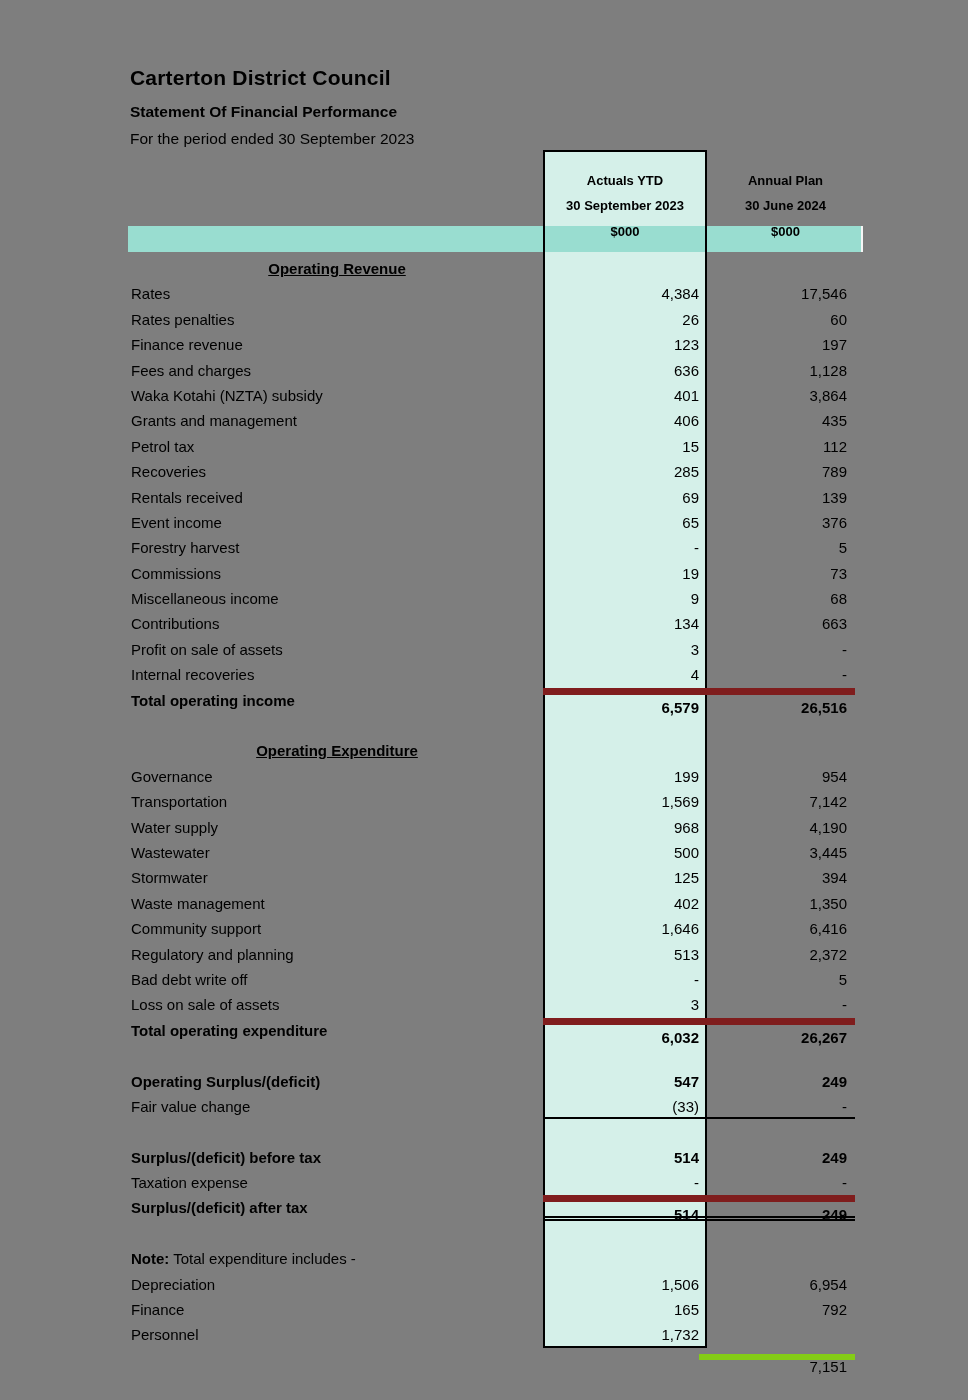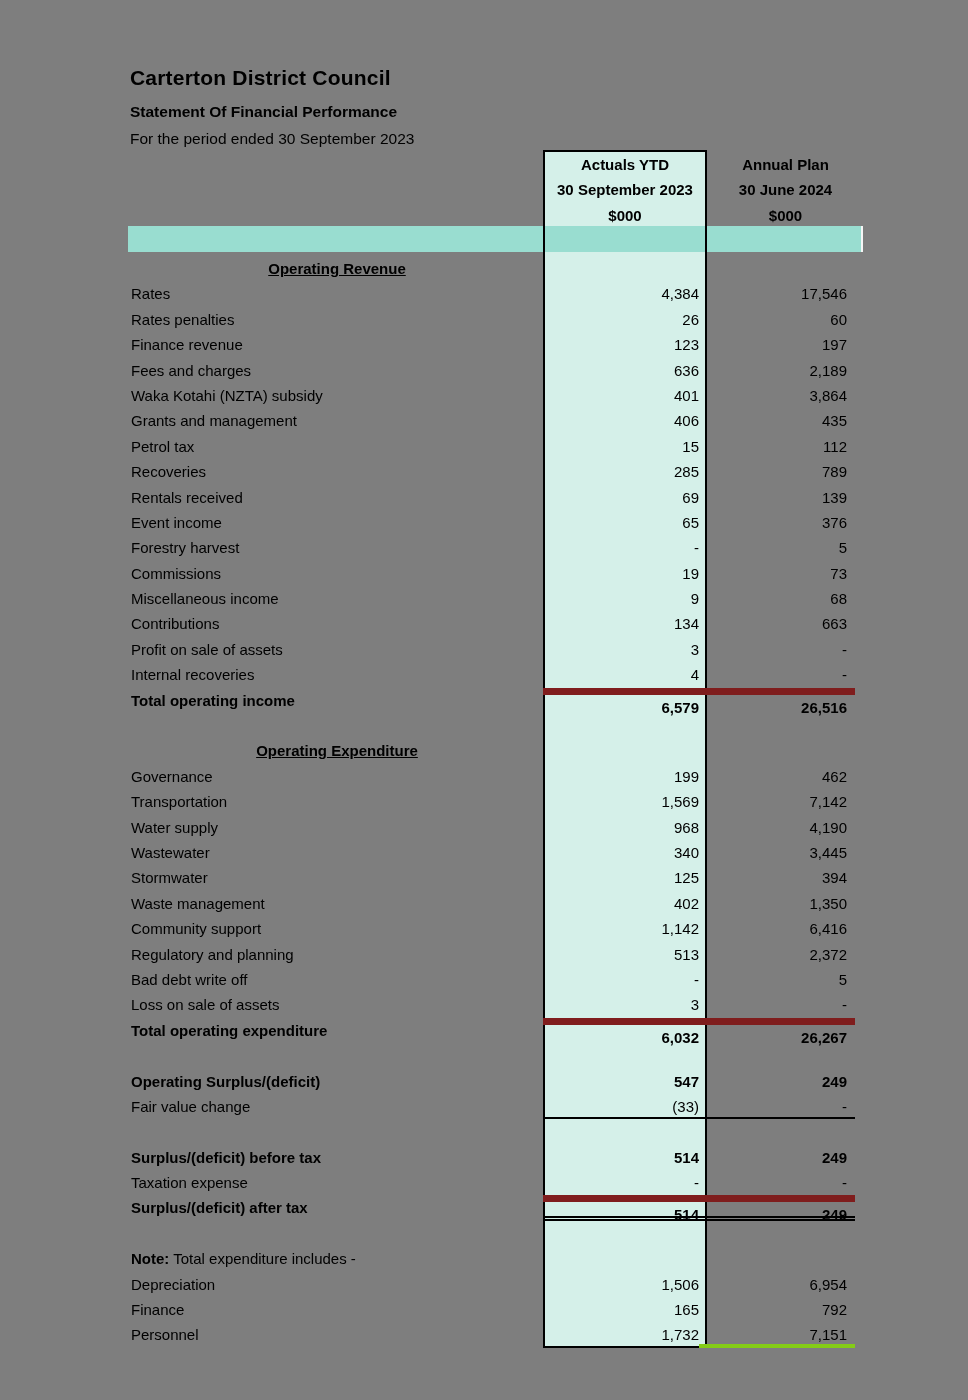--- a/index.html
+++ b/index.html
@@ -39,42 +39,42 @@
   .band{
     position:absolute;left:128px;top:226px;width:733px;height:26px;
     background:var(--band);border-right:2px solid #f6f6f6;z-index:1;
   }
   .col-border{
     position:absolute;left:543px;top:150px;width:164px;height:1198px;
     border:2px solid #000;box-sizing:border-box;background:transparent;z-index:2;
   }
   
   .col-head{
-    position:absolute;top:152px;z-index:3;
-    font-size:15px;font-weight:700;text-align:center;line-height:25.4px;
+    position:absolute;top:168px;z-index:3;
+    font-size:13px;font-weight:700;text-align:center;line-height:25.4px;
   }
   .col-head.actuals{left:543px;width:164px;}
   .col-head.plan{left:708px;width:155px;}
   
   .rows{
     position:absolute;left:128px;top:256px;width:735px;z-index:3;
     font-size:15px;
   }
   .row{
     display:flex;height:25.4px;line-height:25.4px;white-space:nowrap;
   }
   .row .c-label{width:415px;padding-left:3px;box-sizing:border-box;overflow:visible;}
   .row .c-a{width:156px;text-align:right;box-sizing:border-box;}
   .row .c-p{width:156px;text-align:right;padding-right:8px;box-sizing:border-box;}
   .row.section .c-label{font-weight:700;text-decoration:underline;text-align:center;}
   .row.total{font-weight:700;}
   .row.rule-above .c-a,.row.rule-above .c-p{border-top:7px solid #7f1d1d;}
   .row.rule-below .c-a,.row.rule-below .c-p{border-bottom:2px solid #000;}
   .row.rule-double-below .c-a,.row.rule-double-below .c-p{border-bottom:5px double #000;}
-  .row.last .c-p{border-bottom:4px solid #84cc16;}
+  .row.last .c-p{border-bottom:6px solid #84cc16;margin-top:32px;}
   .row .c-label b{font-weight:700;}
   .row.note .c-label{font-weight:400;}
 </style>
 </head>
 <body>
 
 <div class="screen">
 
   <div class="doc-title">Carterton District Council</div>
   <div class="doc-subtitle">Statement Of Financial Performance</div>
@@ -113,21 +113,21 @@
     <div class="c-p">60</div>
   </div>
       <div class="row">
     <div class="c-label">Finance revenue</div>
     <div class="c-a">123</div>
     <div class="c-p">197</div>
   </div>
       <div class="row">
     <div class="c-label">Fees and charges</div>
     <div class="c-a">636</div>
-    <div class="c-p">2,189</div>
+    <div class="c-p">1,128</div>
   </div>
       <div class="row">
     <div class="c-label">Waka Kotahi (NZTA) subsidy</div>
     <div class="c-a">401</div>
     <div class="c-p">3,864</div>
   </div>
       <div class="row">
     <div class="c-label">Grants and management</div>
     <div class="c-a">406</div>
     <div class="c-p">435</div>
@@ -193,50 +193,50 @@
     <div class="c-p"></div>
   </div>
       <div class="row section">
     <div class="c-label">Operating Expenditure</div>
     <div class="c-a"></div>
     <div class="c-p"></div>
   </div>
       <div class="row">
     <div class="c-label">Governance</div>
     <div class="c-a">199</div>
-    <div class="c-p">462</div>
+    <div class="c-p">954</div>
   </div>
       <div class="row">
     <div class="c-label">Transportation</div>
     <div class="c-a">1,569</div>
     <div class="c-p">7,142</div>
   </div>
       <div class="row">
     <div class="c-label">Water supply</div>
     <div class="c-a">968</div>
     <div class="c-p">4,190</div>
   </div>
       <div class="row">
     <div class="c-label">Wastewater</div>
-    <div class="c-a">340</div>
+    <div class="c-a">500</div>
     <div class="c-p">3,445</div>
   </div>
       <div class="row">
     <div class="c-label">Stormwater</div>
     <div class="c-a">125</div>
     <div class="c-p">394</div>
   </div>
       <div class="row">
     <div class="c-label">Waste management</div>
     <div class="c-a">402</div>
     <div class="c-p">1,350</div>
   </div>
       <div class="row">
     <div class="c-label">Community support</div>
-    <div class="c-a">1,142</div>
+    <div class="c-a">1,646</div>
     <div class="c-p">6,416</div>
   </div>
       <div class="row">
     <div class="c-label">Regulatory and planning</div>
     <div class="c-a">513</div>
     <div class="c-p">2,372</div>
   </div>
       <div class="row">
     <div class="c-label">Bad debt write off</div>
     <div class="c-a">-</div>

